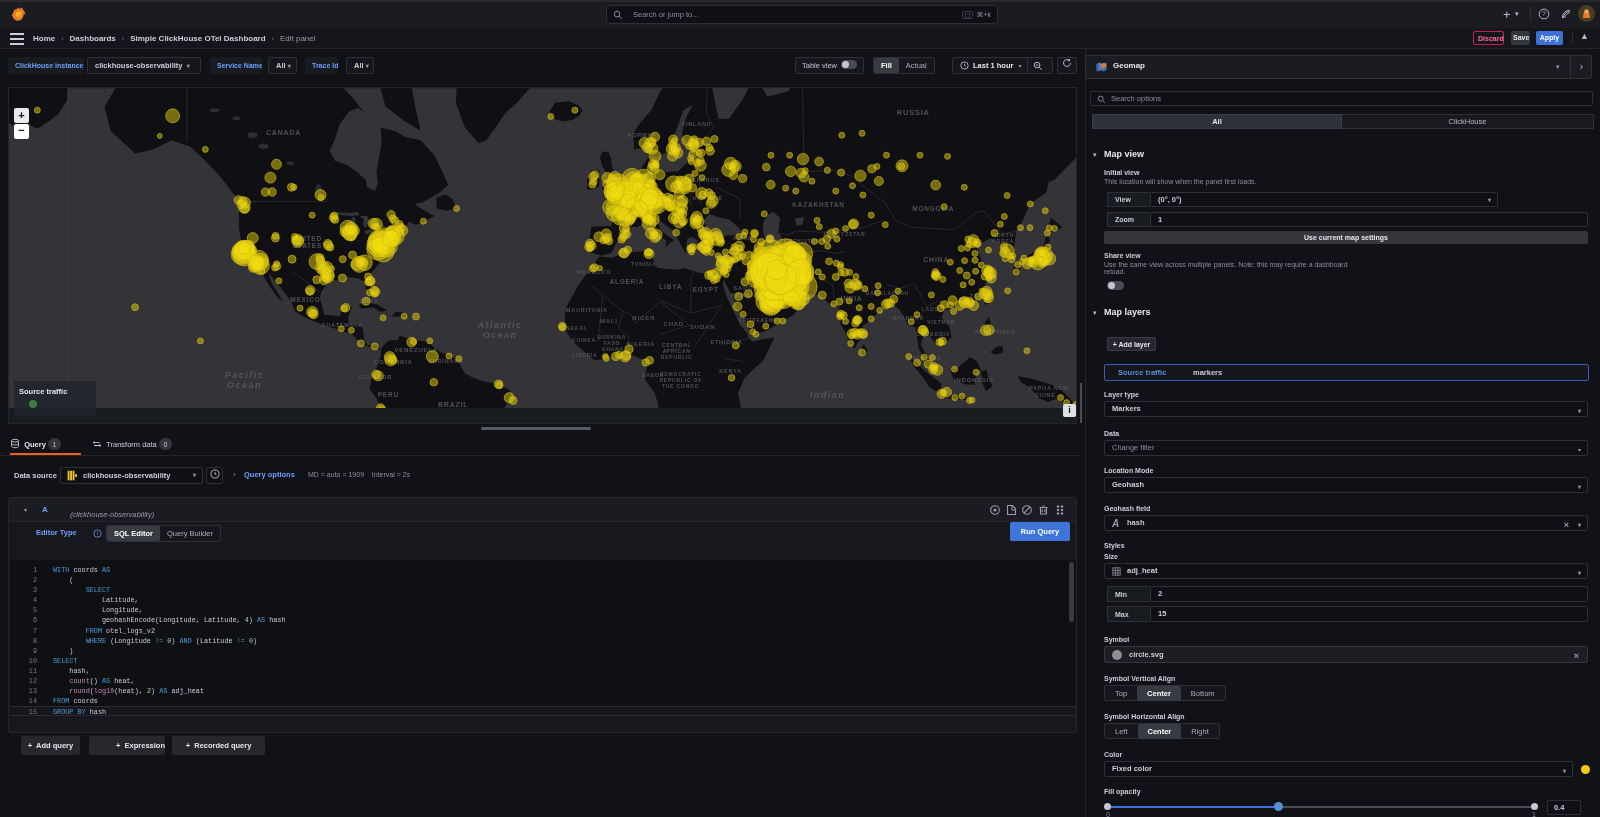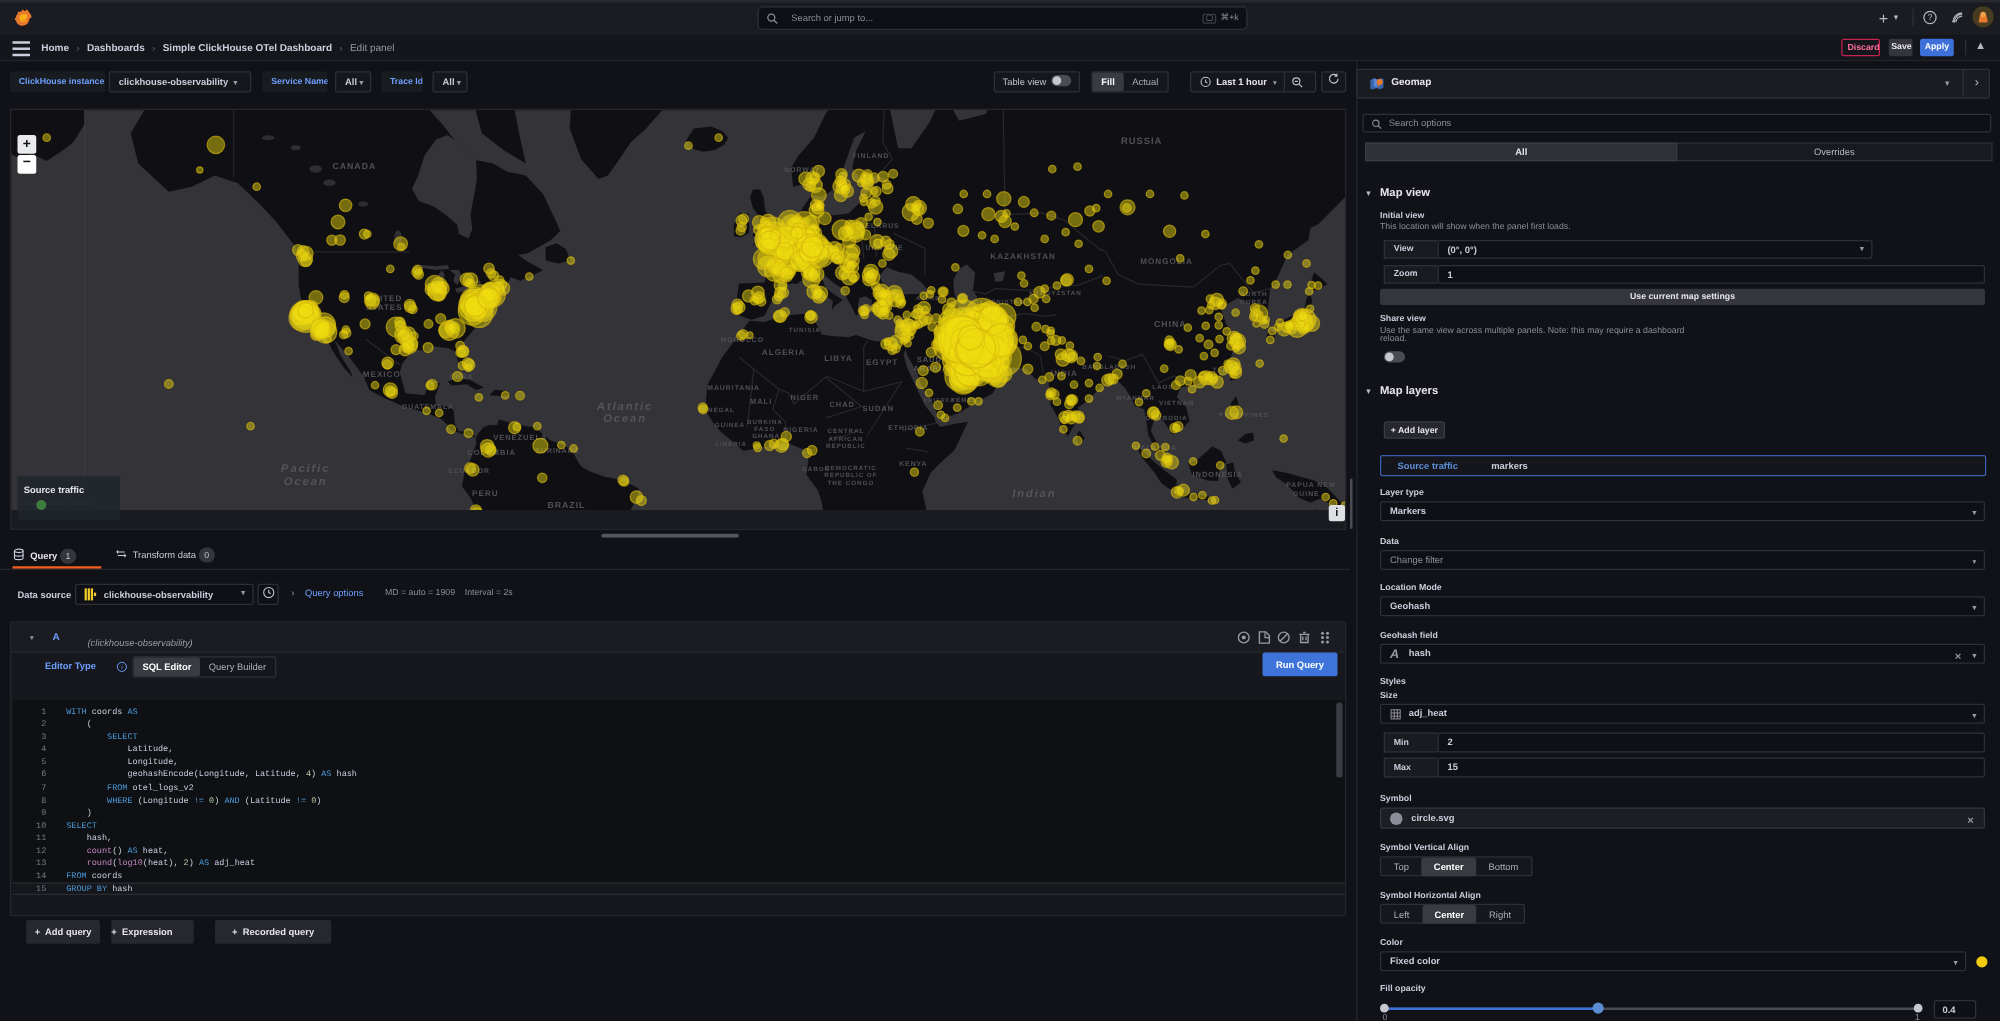--- a/index.html
+++ b/index.html
@@ -1249,21 +1249,21 @@
       <rect x="1" y="1" width="2.6" height="14" fill="#f3cc2c"></rect>
       <rect x="4.6" y="1" width="2.6" height="14" fill="#f3cc2c"></rect>
       <rect x="8.2" y="1" width="2.6" height="14" fill="#f3cc2c"></rect>
       <rect x="11.8" y="6" width="2.6" height="4" fill="#f3cc2c"></rect>
     </svg></div>
 <div class="abs inp" style="left:206px;top:467px;width:17px;height:17px;text-align:center;line-height:15px"><svg width="10" height="10" viewBox="0 0 16 16" style="vertical-align:-1px">
       <circle cx="8" cy="8" r="6.5" fill="none" stroke="#c3c3cc" stroke-width="1.4"></circle>
       <path d="M8 4.5V8l2.5 1.5" fill="none" stroke="#c3c3cc" stroke-width="1.4"></path>
     </svg></div>
 <div class="abs" style="left:233px;top:470px;color:#9a9aa3;font-size:8px">›</div>
-<div class="abs" style="left:244px;top:470px;color:#6e9fff;font-size:7.5px;font-weight:normal">Query options</div>
+<div class="abs" style="left:244px;top:470px;color:#6e9fff;font-size:7.5px;font-weight:bold">Query options</div>
 <div class="abs" style="left:308px;top:471px;color:#8e8e98;font-size:7px">MD = auto = 1909&nbsp;&nbsp;&nbsp;&nbsp;Interval = 2s</div>
 <div class="abs btn" style="left:1466px;top:466px;border:1px solid #3a3c43;color:#e6e6ec;height:17px;line-height:16px;font-size:7.5px">Query inspector</div>
 
 <div class="abs" style="left:8px;top:497px;width:1069px;height:236px;background:#16181d;border:1px solid #24262c;border-radius:2px">
  <div style="height:24px;background:#1a1c22;border-bottom:1px solid #24262c;position:relative">
   <span style="position:absolute;left:15px;top:8px;color:#9a9aa3;font-size:6px">▾</span>
   <span style="position:absolute;left:33px;top:7px;color:#6e9fff;font-size:8px;font-weight:bold">A</span>
   <span style="position:absolute;left:61px;top:12px;color:#9a9aa3;font-size:7.5px;font-style:italic">(clickhouse-observability)</span>
   <svg width="78" height="12" viewBox="0 0 78 12" style="position:absolute;right:8px;top:6px" fill="none" stroke="#9a9aa3" stroke-width="1.1">
    <circle cx="5" cy="6" r="4.3"></circle>
@@ -1293,21 +1293,21 @@
         <span class="on">SQL Editor</span>
         <span class="off">Query Builder</span>
       </span>
   <span class="abs btn" style="left:1001px;top:0px;background:#3f74da;color:#fff;height:19px;line-height:19px;width:60px;font-size:7.5px">Run Query</span>
  </div>
  <div class="code" style="position:absolute;left:1px;top:62px;width:1066px;height:152px;background:#0e1014;padding-top:5px"><div style="height:10.1px;"><span style="display:inline-block;width:36px;text-align:right;color:#7a7a82;padding-right:9px">1</span><span style="display:inline-block;width:7px;border-left:1px solid #26282e"></span><span class="kw">WITH</span> coords <span class="kw">AS</span></div><div style="height:10.1px;"><span style="display:inline-block;width:36px;text-align:right;color:#7a7a82;padding-right:9px">2</span><span style="display:inline-block;width:7px;border-left:1px solid #26282e"></span>    (</div><div style="height:10.1px;"><span style="display:inline-block;width:36px;text-align:right;color:#7a7a82;padding-right:9px">3</span><span style="display:inline-block;width:7px;border-left:1px solid #26282e"></span>        <span class="kw">SELECT</span></div><div style="height:10.1px;"><span style="display:inline-block;width:36px;text-align:right;color:#7a7a82;padding-right:9px">4</span><span style="display:inline-block;width:7px;border-left:1px solid #26282e"></span>            Latitude,</div><div style="height:10.1px;"><span style="display:inline-block;width:36px;text-align:right;color:#7a7a82;padding-right:9px">5</span><span style="display:inline-block;width:7px;border-left:1px solid #26282e"></span>            Longitude,</div><div style="height:10.1px;"><span style="display:inline-block;width:36px;text-align:right;color:#7a7a82;padding-right:9px">6</span><span style="display:inline-block;width:7px;border-left:1px solid #26282e"></span>            geohashEncode(Longitude, Latitude, <span class="nm">4</span>) <span class="kw">AS</span> hash</div><div style="height:10.1px;"><span style="display:inline-block;width:36px;text-align:right;color:#7a7a82;padding-right:9px">7</span><span style="display:inline-block;width:7px;border-left:1px solid #26282e"></span>        <span class="kw">FROM</span> otel_logs_v2</div><div style="height:10.1px;"><span style="display:inline-block;width:36px;text-align:right;color:#7a7a82;padding-right:9px">8</span><span style="display:inline-block;width:7px;border-left:1px solid #26282e"></span>        <span class="kw">WHERE</span> (Longitude <span class="kw">!=</span> <span class="nm">0</span>) <span class="kw">AND</span> (Latitude <span class="kw">!=</span> <span class="nm">0</span>)</div><div style="height:10.1px;"><span style="display:inline-block;width:36px;text-align:right;color:#7a7a82;padding-right:9px">9</span><span style="display:inline-block;width:7px;border-left:1px solid #26282e"></span>    )</div><div style="height:10.1px;"><span style="display:inline-block;width:36px;text-align:right;color:#7a7a82;padding-right:9px">10</span><span style="display:inline-block;width:7px;border-left:1px solid #26282e"></span><span class="kw">SELECT</span></div><div style="height:10.1px;"><span style="display:inline-block;width:36px;text-align:right;color:#7a7a82;padding-right:9px">11</span><span style="display:inline-block;width:7px;border-left:1px solid #26282e"></span>    hash,</div><div style="height:10.1px;"><span style="display:inline-block;width:36px;text-align:right;color:#7a7a82;padding-right:9px">12</span><span style="display:inline-block;width:7px;border-left:1px solid #26282e"></span>    <span class="fn">count</span>() <span class="kw">AS</span> heat,</div><div style="height:10.1px;"><span style="display:inline-block;width:36px;text-align:right;color:#7a7a82;padding-right:9px">13</span><span style="display:inline-block;width:7px;border-left:1px solid #26282e"></span>    <span class="fn">round</span>(<span class="fn">log10</span>(heat), <span class="nm">2</span>) <span class="kw">AS</span> adj_heat</div><div style="height:10.1px;"><span style="display:inline-block;width:36px;text-align:right;color:#7a7a82;padding-right:9px">14</span><span style="display:inline-block;width:7px;border-left:1px solid #26282e"></span><span class="kw">FROM</span> coords</div><div style="height:10.1px;background:#15171c;border-top:1px solid #2a2c32;border-bottom:1px solid #2a2c32;"><span style="display:inline-block;width:36px;text-align:right;color:#7a7a82;padding-right:9px">15</span><span style="display:inline-block;width:7px;border-left:1px solid #26282e"></span><span class="kw">GROUP BY</span> hash</div></div>
  <div style="position:absolute;right:2px;top:64px;width:5px;height:60px;background:#3a3c43;border-radius:2px"></div>
 </div>
 
 <div class="abs tbtn" style="left:21px;top:736px;width:59px;height:19px;line-height:19px;text-align:center">+&nbsp; Add query</div>
-<div class="abs tbtn" style="left:89px;top:736px;width:66px;height:19px;line-height:19px;text-align:left">+&nbsp; Expression</div>
+<div class="abs tbtn" style="left:89px;top:736px;width:76px;height:19px;line-height:19px;text-align:right">+&nbsp; Expression</div>
 <div class="abs tbtn" style="left:172px;top:736px;width:93px;height:19px;line-height:19px;text-align:center">+&nbsp; Recorded query</div>
 
 <div class="rp"></div>
 <div class="rp-h">
     <svg width="13" height="12" viewBox="0 0 16 16" style="position:absolute;left:9px;top:5px">
       <path d="M1 4l4-2 3 1.5L13 2l2 1v9l-4 2-3-1.5L3 14l-2-1z" fill="#3865ab"></path>
       <path d="M5 2l3 1.5V12L5 10.5z" fill="#5b8dd6"></path>
       <circle cx="11" cy="6" r="3.2" fill="#e8792c"></circle>
       <path d="M11 6l-2.8 5.5L11 10z" fill="#e8792c"></path>
     </svg>
@@ -1316,21 +1316,21 @@
 <span style="position:absolute;left:484px;top:0px;width:22px;height:22px;border-left:1px solid #2e3036;color:#b9b9c2;font-size:10px;text-align:center;line-height:22px">›</span>
   </div>
 
 <div class="abs inp" style="left:1090px;top:91px;width:503px;height:15px;line-height:13px;color:#8e8e98;padding-left:20px">Search options
 <svg width="9" height="9" viewBox="0 0 16 16" style="position:absolute;left:6px;top:3px">
       <circle cx="6.5" cy="6.5" r="4.5" fill="none" stroke="#8e8e98" stroke-width="1.6"></circle>
       <line x1="10" y1="10" x2="14" y2="14" stroke="#8e8e98" stroke-width="1.6"></line>
     </svg></div>
 
 <div class="abs" style="left:1092px;top:114px;width:250px;height:15px;background:#2e3138;border:1px solid #3a3d44;text-align:center;line-height:14px;font-size:7.5px;font-weight:bold;color:#e6e6ec">All</div>
-<div class="abs" style="left:1342px;top:114px;width:252px;height:15px;background:#181a20;border:1px solid #2e3036;border-left:none;text-align:center;line-height:14px;font-size:7.5px;color:#b9b9c2">Overrides</div>
+<div class="abs" style="left:1342px;top:114px;width:252px;height:15px;background:#181a20;border:1px solid #2e3036;border-left:none;text-align:center;line-height:14px;font-size:7.5px;color:#b9b9c2">ClickHouse</div>
 
 <div class="abs" style="left:1093px;top:151px;color:#b9b9c2;font-size:7px">▾</div>
 <div class="abs" style="left:1104px;top:149px;font-size:9px;font-weight:bold;color:#e6e6ec">Map view</div>
 
 <div class="abs slabel" style="left:1104px;top:169px">Initial view</div>
 <div class="abs sdesc" style="left:1104px;top:178px">This location will show when the panel first loads.</div>
 <div class="abs ilabel" style="left:1107px;top:192px;width:43px;height:15px;line-height:14px;padding-left:7px">View</div>
 <div class="abs inp" style="left:1150px;top:192px;width:348px;height:15px;line-height:13px;padding-left:7px;font-weight:bold">(0°, 0°)<span class="chev" style="position:absolute;right:6px;top:1px">▾</span></div>
 <div class="abs ilabel" style="left:1107px;top:212px;width:43px;height:15px;line-height:14px;padding-left:7px">Zoom</div>
 <div class="abs inp" style="left:1150px;top:212px;width:438px;height:15px;line-height:13px;padding-left:7px;font-weight:bold">1</div>

